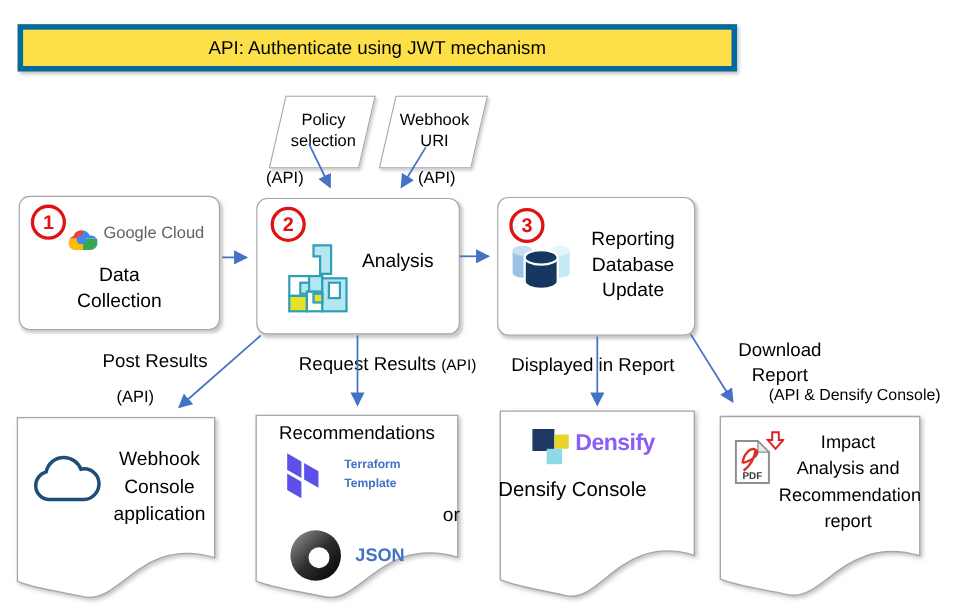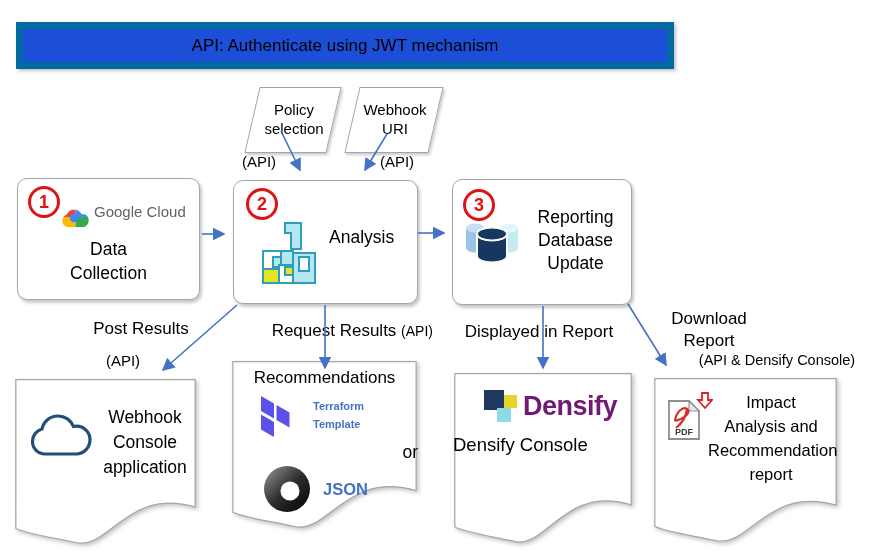--- a/index.html
+++ b/index.html
@@ -1,20 +1,20 @@
 <!DOCTYPE html>
 <html><head>
 <meta charset="utf-8">
 <style>
   html,body{margin:0;padding:0;background:#fff}
   #canvas{position:relative;width:873px;height:560px;background:#fff;overflow:hidden;
           font-family:"Liberation Sans",sans-serif;color:#000}
   .abs{position:absolute}
   
-  .banner{left:16px;top:22px;width:644px;height:33px;background:#1d4ed8;border:7px solid #0369a1;
+  .banner{left:16px;top:22px;width:644px;height:33px;background:#fde047;border:5px solid #0369a1;
           box-shadow:2px 2px 3px rgba(120,120,120,.45);display:flex;align-items:center;justify-content:center;
           font-size:17px}
   
   .pgram-bg{background:#fff;border:1px solid #A6A6A6;box-shadow:2px 2px 3px rgba(120,120,120,.4);
             transform:skewX(-13deg)}
   .pgram-label{text-align:center;font-size:15px;line-height:19px}
   .api-small{font-size:15px;text-align:center}
   
   .stepbox{background:#fff;border:1.5px solid #A6A6A6;border-radius:10px;
            box-shadow:2px 2.5px 3px rgba(120,120,120,.4)}
@@ -28,21 +28,21 @@
   
   .docbox{position:absolute}
   .doc-shape{position:absolute;left:0;top:0;width:100%;height:100%;
              filter:drop-shadow(2.5px 2.5px 2px rgba(140,140,140,.55))}
   .doc-title{font-size:17px;text-align:center}
   .doclabel{font-size:17.5px;text-align:center;line-height:25px}
   .linktext{color:#4472C4;font-weight:bold}
   .tf-text{font-size:11px;line-height:18px}
   .json-text{font-size:16.5px}
   .or-text{font-size:17.5px;text-align:right}
-  .densify-word{font-size:27px;font-weight:bold;color:#701a75;letter-spacing:-0.5px}
+  .densify-word{font-size:21px;font-weight:bold;color:#8b5cf6;letter-spacing:-0.5px}
   .densify-console{font-size:18.5px;text-align:left}
 </style>
 </head>
 <body>
 
 <div id="canvas">
 
   <svg class="abs" style="left:0;top:0;width:873px;height:560px;z-index:10;pointer-events:none">
     <defs>
       <marker id="ah" markerWidth="9" markerHeight="8" refX="7" refY="4" orient="auto">
@@ -156,21 +156,21 @@
     <svg class="abs" style="left:16px;top:34px" width="66" height="46" viewBox="0 0 66 46">
       <path d="M15,42 C8,42 2.5,36.5 2.5,29.5 C2.5,23.5 6.5,18.5 12,17 C13.5,9.5 20,4 28,4 C35,4 41,8.3 43.5,14.5 C44.5,14.3 45.5,14.2 46.5,14.2 C54,14.2 60,20.2 60,27.7 C60,35.2 54,41.9 46.5,42 Z" fill="#fff" stroke="#1F4E79" stroke-width="3.2"></path>
     </svg>
     <div class="abs doclabel" style="left:80px;top:27px;width:102px">
       <div>Webhook</div>
       <div>Console</div>
       <div>application</div>
     </div>
   </div>
 
-  <div class="docbox" style="left:231px;top:360px;width:187px;height:169px">
+  <div class="docbox" style="left:231px;top:376px;width:187px;height:169px">
     <svg class="doc-shape" viewBox="0 0 100 101" preserveAspectRatio="none">
       <path d="M1,1 H99 V78 C62,66 52,104 34,99.5 C22,96.5 10,95 1,91 Z" fill="#fff" stroke="#A6A6A6" stroke-width="1.2" vector-effect="non-scaling-stroke"></path>
     </svg>
     <div class="abs doc-title" style="left:0;top:8px;width:187px">Recommendations</div>
     <svg class="abs" style="left:30px;top:34px" width="32" height="46" viewBox="0 0 32 46">
       <g fill="#5C50E8">
         <polygon points="0,2 13,9.5 13,24.5 0,17"></polygon>
         <polygon points="15.5,11 28.5,18.5 28.5,33.5 15.5,26"></polygon>
         <polygon points="0,20.5 13,28 13,43 0,35.5"></polygon>
       </g>

